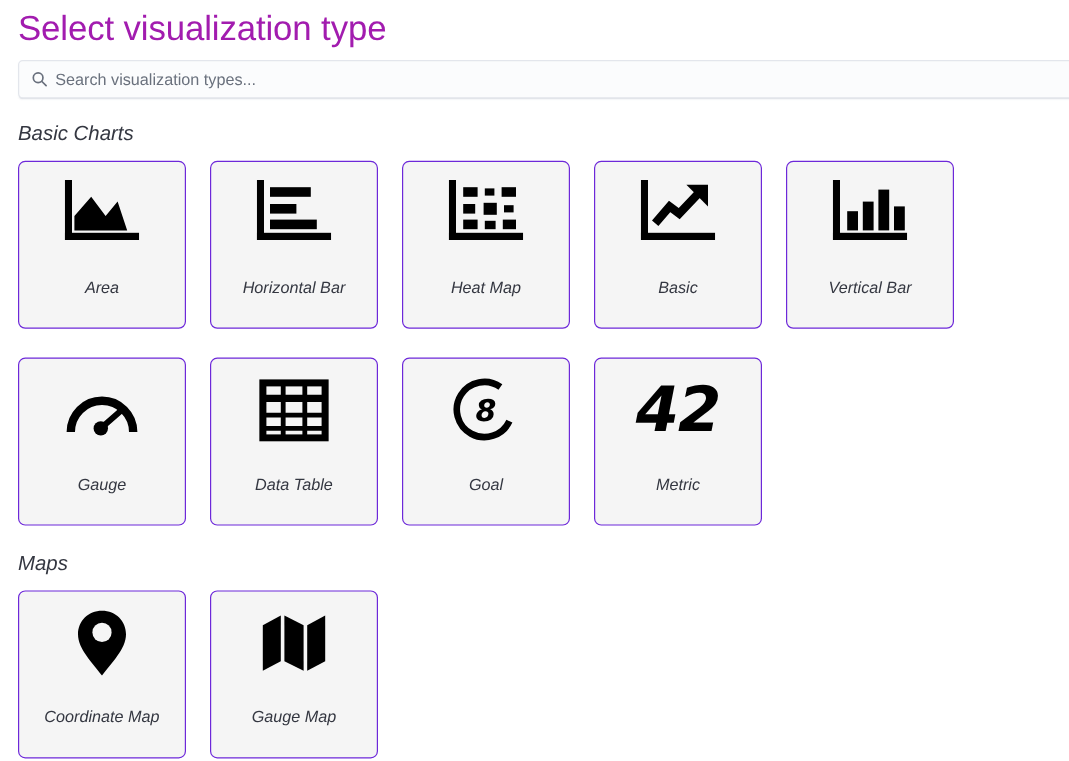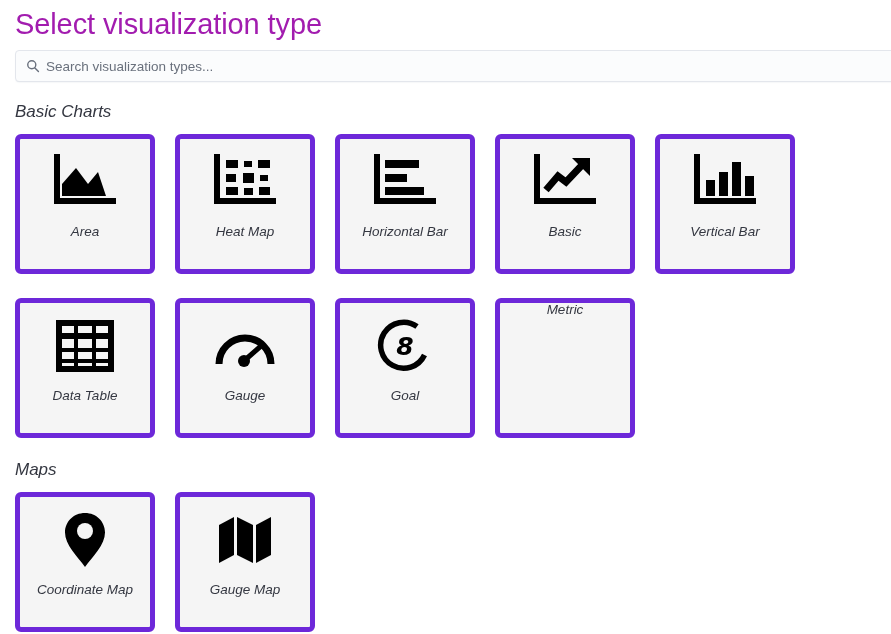--- a/index.html
+++ b/index.html
@@ -87,28 +87,29 @@
     flex-direction: row;
     gap: 20px;
     margin-top: 14px;
   }
   .card {
     flex: 0 0 auto;
     width: 140px;
     height: 140px;
     box-sizing: border-box;
     background: #f5f5f5;
-    border: 5px solid #6d28d9;
+    border: 1px solid #6d28d9;
     border-radius: 6px;
     display: flex;
     flex-direction: column;
     align-items: center;
     justify-content: flex-start;
     cursor: pointer;
     overflow: hidden;
+    gap: 12px;
   }
   .card-icon {
     height: 86px;
     display: flex;
     align-items: center;
     justify-content: center;
     width: 100%;
   }
   .card-icon svg { display: block; }
   .card-label {
@@ -162,20 +163,33 @@
 
       <div class="card">
         <div class="card-icon">
           <svg width="62" height="56" viewBox="0 0 62 56" fill="#000">
             <rect x="0" y="0" width="6" height="50"></rect>
             <rect x="0" y="44" width="62" height="6"></rect>
             <path d="M8 42 L8 30 L22 14 L34 30 L44 18 L52 42 Z"></path>
           </svg>
         </div>
         <div class="card-label">Area</div>
+      </div>
+
+      <div class="card">
+        <div class="card-icon">
+          <svg width="62" height="56" viewBox="0 0 62 56" fill="#000">
+            <rect x="0" y="0" width="6" height="50"></rect>
+            <rect x="0" y="44" width="62" height="6"></rect>
+            <rect x="11" y="6" width="34" height="8"></rect>
+            <rect x="11" y="20" width="22" height="8"></rect>
+            <rect x="11" y="33" width="39" height="8"></rect>
+          </svg>
+        </div>
+        <div class="card-label">Horizontal Bar</div>
       </div>
 
       <div class="card">
         <div class="card-icon">
           <svg width="62" height="56" viewBox="0 0 62 56" fill="#000">
             <rect x="0" y="0" width="6" height="50"></rect>
             <rect x="0" y="44" width="62" height="6"></rect>
             <rect x="12" y="6" width="12" height="8"></rect>
             <rect x="30" y="7" width="8" height="6"></rect>
             <rect x="44" y="6" width="12" height="8"></rect>
@@ -185,33 +199,20 @@
             <rect x="12" y="33" width="12" height="8"></rect>
             <rect x="30" y="34" width="9" height="7"></rect>
             <rect x="45" y="33" width="11" height="8"></rect>
           </svg>
         </div>
         <div class="card-label">Heat Map</div>
       </div>
 
       <div class="card">
         <div class="card-icon">
-          <svg width="62" height="56" viewBox="0 0 62 56" fill="#000">
-            <rect x="0" y="0" width="6" height="50"></rect>
-            <rect x="0" y="44" width="62" height="6"></rect>
-            <rect x="11" y="6" width="34" height="8"></rect>
-            <rect x="11" y="20" width="22" height="8"></rect>
-            <rect x="11" y="33" width="39" height="8"></rect>
-          </svg>
-        </div>
-        <div class="card-label">Horizontal Bar</div>
-      </div>
-
-      <div class="card">
-        <div class="card-icon">
           <svg width="62" height="56" viewBox="0 0 62 56" fill="none">
             <rect x="0" y="0" width="6" height="50" fill="#000"></rect>
             <rect x="0" y="44" width="62" height="6" fill="#000"></rect>
             <polyline points="12,36 24,22 32,28 50,9" stroke="#000" stroke-width="7" fill="none" stroke-linejoin="miter"></polyline>
             <path d="M38 4 L56 4 L56 22 Z" fill="#000"></path>
           </svg>
         </div>
         <div class="card-label">Basic</div>
       </div>
 
@@ -231,56 +232,59 @@
       </div>
 
     </div>
   </div>
 
   <div class="group group-data">
     <div class="cards">
 
       <div class="card">
         <div class="card-icon">
+          <svg width="60" height="46" viewBox="0 0 60 46" fill="none">
+            <path d="M4 41 A26 26 0 0 1 56 41" stroke="#000" stroke-width="7" fill="none" stroke-linecap="butt"></path>
+            <line x1="30" y1="37" x2="46" y2="23" stroke="#000" stroke-width="5" stroke-linecap="round"></line>
+            <circle cx="29" cy="38" r="6" fill="#000"></circle>
+          </svg>
+        </div>
+        <div class="card-label">Gauge</div>
+      </div>
+
+      <div class="card">
+        <div class="card-icon">
           <svg width="58" height="52" viewBox="0 0 58 52" fill="none" stroke="#000">
             <rect x="3" y="3" width="52" height="46" stroke-width="6"></rect>
             <line x1="3" y1="16" x2="55" y2="16" stroke-width="6"></line>
             <line x1="3" y1="30" x2="55" y2="30" stroke-width="4"></line>
             <line x1="3" y1="41" x2="55" y2="41" stroke-width="4"></line>
             <line x1="20" y1="3" x2="20" y2="49" stroke-width="4"></line>
             <line x1="38" y1="3" x2="38" y2="49" stroke-width="4"></line>
           </svg>
         </div>
         <div class="card-label">Data Table</div>
       </div>
 
       <div class="card">
         <div class="card-icon">
-          <svg width="60" height="46" viewBox="0 0 60 46" fill="none">
-            <path d="M4 41 A26 26 0 0 1 56 41" stroke="#000" stroke-width="7" fill="none" stroke-linecap="butt"></path>
-            <line x1="30" y1="37" x2="46" y2="23" stroke="#000" stroke-width="5" stroke-linecap="round"></line>
-            <circle cx="29" cy="38" r="6" fill="#000"></circle>
-          </svg>
-        </div>
-        <div class="card-label">Gauge</div>
-      </div>
-
-      <div class="card">
-        <div class="card-icon">
           <div class="goal-wrap">
             <svg width="56" height="56" viewBox="0 0 56 56" fill="none">
               <path d="M40 8.5 A23 23 0 1 0 47.5 37" stroke="#000" stroke-width="5.5" fill="none" stroke-linecap="butt"></path>
             </svg>
             <div class="goal-num">8</div>
           </div>
         </div>
         <div class="card-label">Goal</div>
       </div>
 
       <div class="card">
+        <div class="card-icon">
+          <span class="metric-num">42</span>
+        </div>
         <div class="card-label">Metric</div>
       </div>
 
     </div>
   </div>
 
   <div class="group group-maps">
     <h2 class="group-title">Maps</h2>
     <div class="cards">
 

